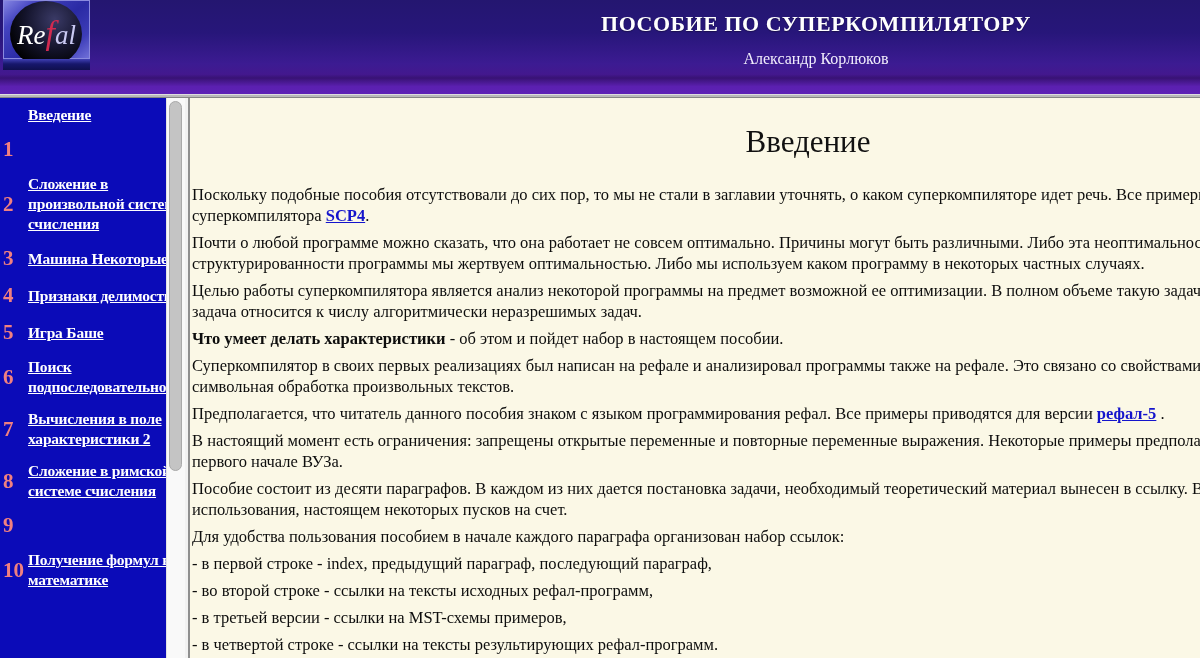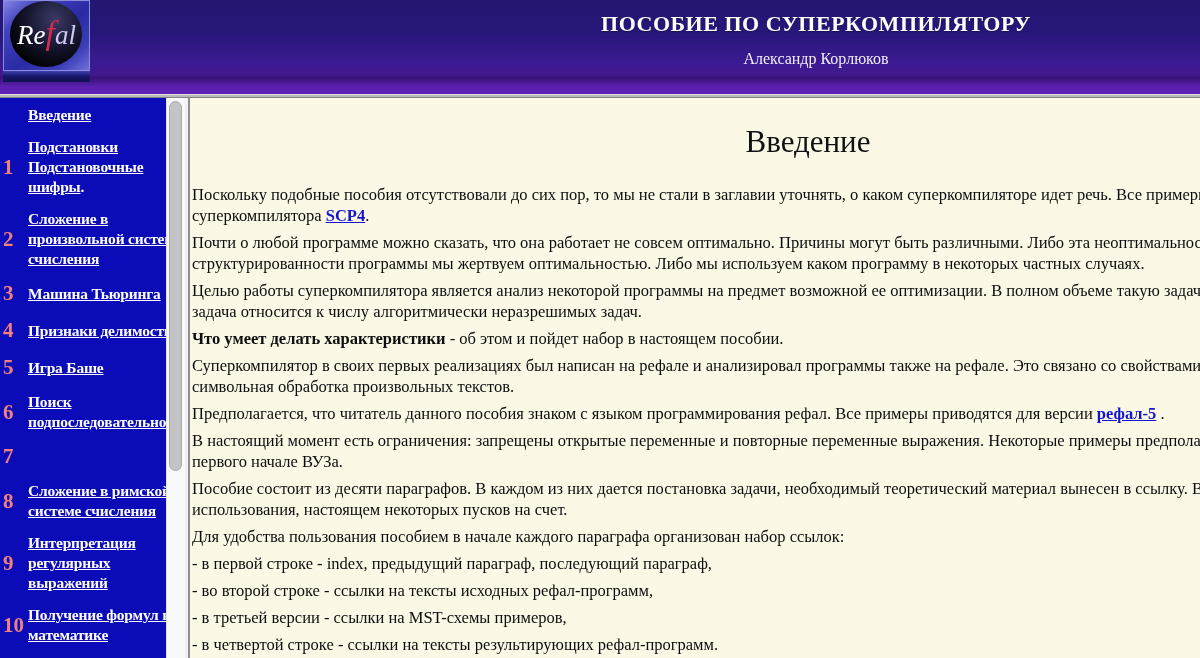--- a/index.html
+++ b/index.html
@@ -12,21 +12,21 @@
     position:absolute;left:0;top:0;width:1200px;height:94px;
     background:linear-gradient(180deg,#241670 0%,#27167a 35%,#3c1b92 68%,#43188e 79%,#381274 83%,#5b20b0 92%,#5e22b6 100%);
   }
   .header-titles{position:absolute;left:430px;top:0;width:772px;text-align:center;}
   .header-title{
     margin-top:11px;color:#ffffff;font-weight:bold;font-size:22px;letter-spacing:.5px;
     text-shadow:0 1px 1px rgba(0,0,0,.35);
   }
   .header-subtitle{margin-top:13px;color:#f2eefc;font-size:16px;}
   
-  .logo{position:absolute;left:3px;top:0;width:87px;height:82px;}
+  .logo{position:absolute;left:3px;top:0;width:87px;height:70px;}
   .logo-face{
     position:absolute;left:0;top:0;right:0;bottom:11px;
     background:linear-gradient(140deg,#8585e2 0%,#4343c0 22%,#2a2aa4 55%,#3d3db8 80%,#7070d8 100%);
     border:1px solid #8a8ade;box-sizing:border-box;
   }
   .logo-sphere{
     position:absolute;left:7px;top:1px;width:72px;height:66px;border-radius:50%;
     background:radial-gradient(circle at 62% 28%,#3a3a66 0%,#14142c 45%,#000 78%);
   }
   .logo-word{
@@ -106,52 +106,51 @@
 <div class="hborder"></div>
 
 <div class="sidebar">
   <div class="nav">
       <div class="nav-item">
         <span class="nav-num"></span>
         <div class="nav-text"><a class="nav-link" href="#">Введение</a></div>
       </div>
       <div class="nav-item">
         <span class="nav-num">1</span>
-        <div class="nav-text"><a class="nav-link" href="#">Подстановки<br>Подстановочные<br>шифры</a><span class="nav-suffix">.</span></div>
       </div>
       <div class="nav-item">
         <span class="nav-num">2</span>
         <div class="nav-text"><a class="nav-link" href="#">Сложение в<br>произвольной системе<br>счисления</a></div>
       </div>
       <div class="nav-item">
         <span class="nav-num">3</span>
-        <div class="nav-text"><a class="nav-link" href="#">Машина Тьюринга</a></div>
+        <div class="nav-text"><a class="nav-link" href="#">Машина Некоторые</a></div>
       </div>
       <div class="nav-item">
         <span class="nav-num">4</span>
         <div class="nav-text"><a class="nav-link" href="#">Признаки делимости</a></div>
       </div>
       <div class="nav-item">
         <span class="nav-num">5</span>
         <div class="nav-text"><a class="nav-link" href="#">Игра Баше</a></div>
       </div>
       <div class="nav-item">
         <span class="nav-num">6</span>
         <div class="nav-text"><a class="nav-link" href="#">Поиск<br>подпоследовательности</a></div>
       </div>
       <div class="nav-item">
         <span class="nav-num">7</span>
+        <div class="nav-text"><a class="nav-link" href="#">Вычисления в поле<br>характеристики 2</a></div>
       </div>
       <div class="nav-item">
         <span class="nav-num">8</span>
         <div class="nav-text"><a class="nav-link" href="#">Сложение в римской<br>системе счисления</a></div>
       </div>
       <div class="nav-item">
         <span class="nav-num">9</span>
-        <div class="nav-text"><a class="nav-link" href="#">Интерпретация<br>регулярных<br>выражений</a></div>
       </div>
       <div class="nav-item">
         <span class="nav-num">10</span>
         <div class="nav-text"><a class="nav-link" href="#">Получение формул в<br>математике</a></div>
       </div>
     </div>
 </div>
 
 <div class="sb-scroll">
   <div class="sb-thumb"></div>

